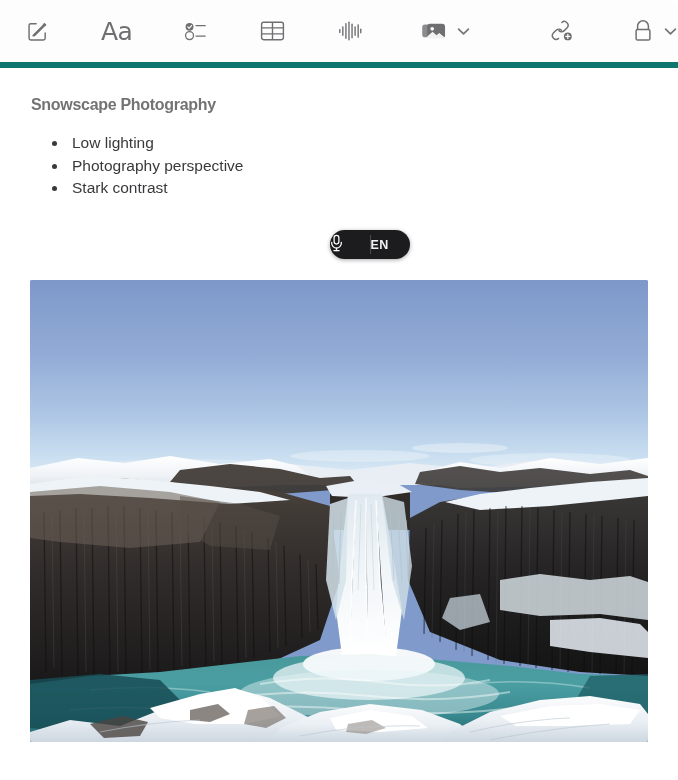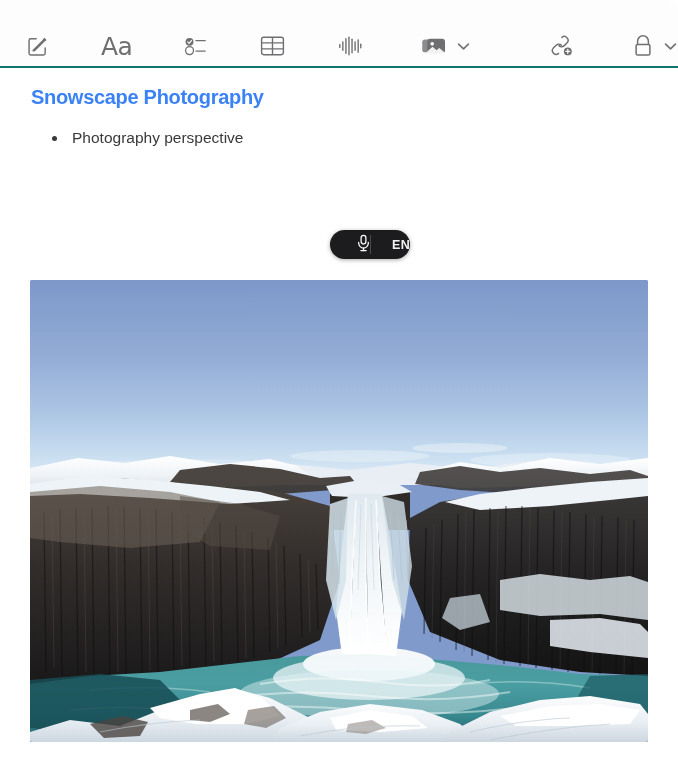--- a/index.html
+++ b/index.html
@@ -16,23 +16,23 @@
     border-top-right-radius: 10px;
     border-bottom-right-radius: 10px;
     border-bottom-left-radius: 0px;
     overflow: hidden;
   }
   
   .toolbar {
     position: relative;
     height: 68px;
     background: #fdfdfd;
-    border-bottom: 2px solid #0f766e;
+    border-bottom: 6px solid #0f766e;
     display: flex;
-    align-items: flex-end;
+    align-items: center;
     gap: 26px;
   }
   .tb-btn {
     display: flex;
     align-items: center;
     justify-content: center;
     height: 40px;
     cursor: default;
     color: #6f6f72;
   }
@@ -51,25 +51,25 @@
     line-height: 1;
     font-family: "DejaVu Sans", sans-serif;
   }
 
   
   .note-body {
     position: relative;
     padding: 0 30px;
   }
   .note-title {
-    font-size: 20px;
+    font-size: 16px;
     font-weight: bold;
-    color: #3b82f6;
+    color: #737373;
     letter-spacing: -0.3px;
-    margin-top: 18px;
+    margin-top: 28px;
     margin-left: 1px;
   }
   .bullets {
     margin-top: 18px;
     margin-left: 12px;
     list-style: none;
   }
   .bullets li {
     position: relative;
     font-size: 15.5px;
@@ -103,21 +103,21 @@
     border-radius: 15px;
     display: flex;
     align-items: center;
     box-shadow: 0 1px 4px rgba(0,0,0,0.35);
     z-index: 20;
   }
   .pill-half {
     flex: 1;
     display: flex;
     align-items: center;
-    justify-content: flex-end;
+    justify-content: flex-start;
     height: 100%;
     color: #ffffff;
   }
   .pill-divider {
     width: 1px; height: 19px;
     background: #4a4a4d;
   }
   .pill-lang {
     font-size: 12.5px;
     font-weight: bold;
@@ -278,21 +278,27 @@
     </div>
 
   </div>
 
   <div class="note-body">
 
     <div class="note-title">Snowscape Photography</div>
 
     <ul class="bullets">
       <li>
+        <span>Low lighting</span>
+      </li>
+      <li>
         <span>Photography perspective</span>
+      </li>
+      <li>
+        <span>Stark contrast</span>
       </li>
     </ul>
   </div>
 
   <div class="dictation-pill">
     <div class="pill-half">
       <span>
         <svg width="13" height="18" viewBox="0 0 13 18" fill="none" stroke="#ffffff" stroke-width="1.25" stroke-linecap="round" stroke-linejoin="round">
           <rect x="4.1" y="1.4" width="4.8" height="8.6" rx="2.4"></rect>
           <path d="M1.7 8.3v0.9a4.8 4.8 0 0 0 9.6 0v-0.9"></path>

